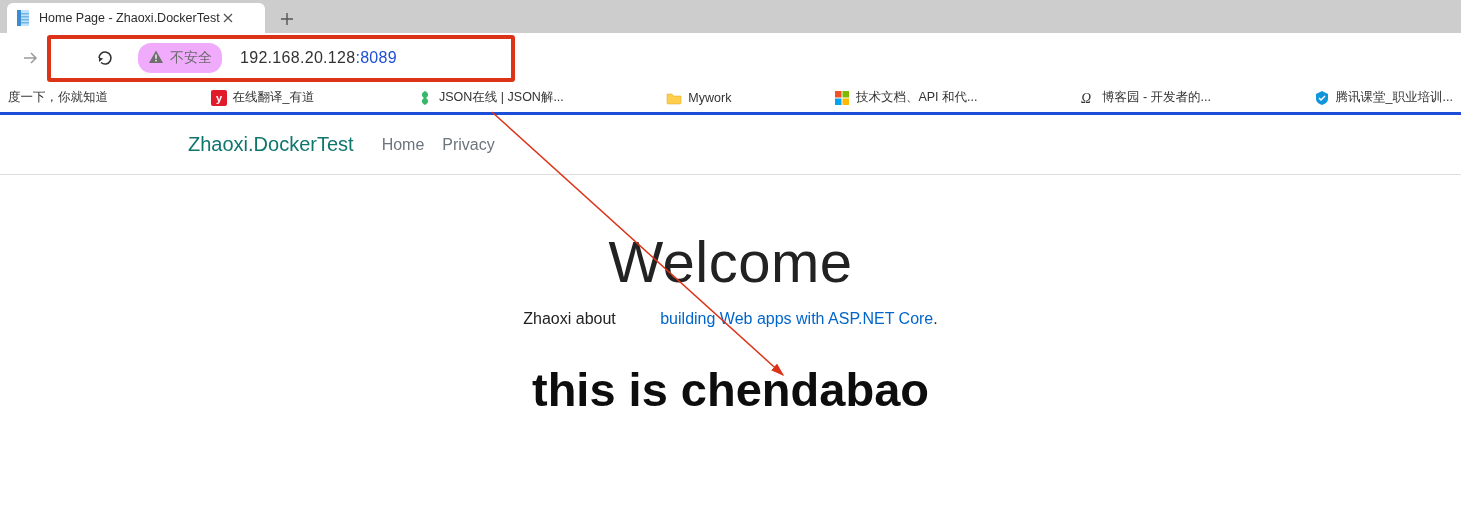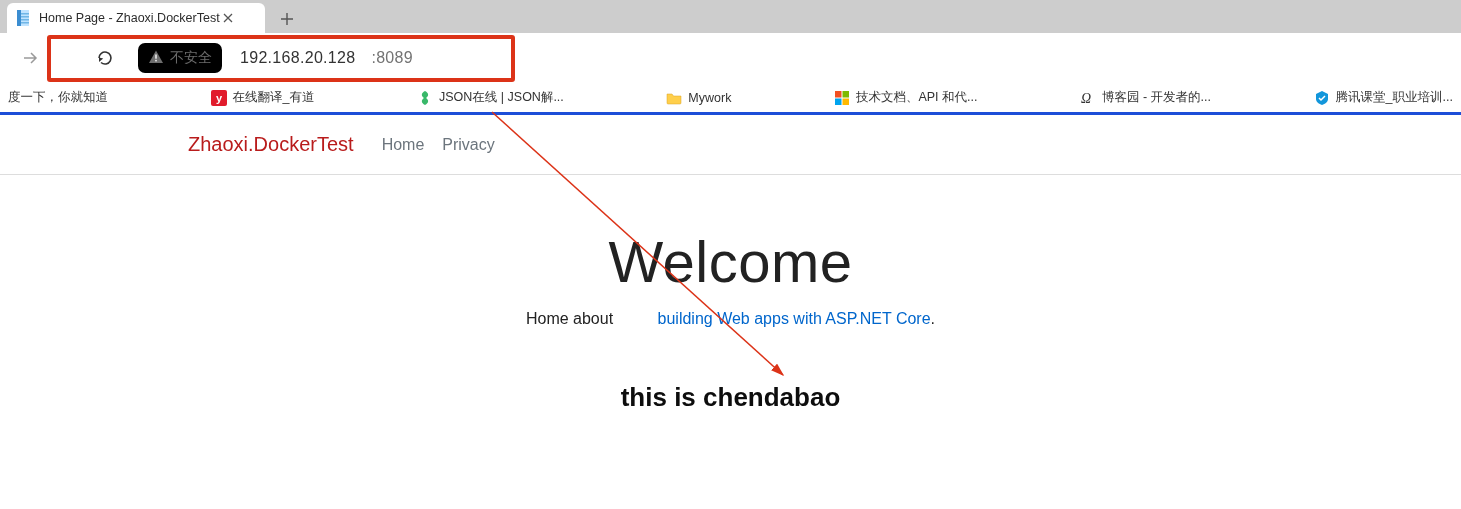--- a/index.html
+++ b/index.html
@@ -10,38 +10,38 @@
     .favicon { width: 16px; height: 16px; margin-right: 8px; display: inline-block; }
     .favicon svg { display: block; }
     .tab-title { font-size: 12.5px; color: #2c2c2c; flex: 1; white-space: nowrap; overflow: hidden; }
     .tab-close { width: 17px; height: 17px; display: flex; align-items: center; justify-content: center; border-radius: 2px; cursor: pointer; color: #555; }
     .new-tab { width: 28px; height: 28px; display: flex; align-items: center; justify-content: center; cursor: pointer; color: #555; margin-left: 8px; font-size: 18px; }
     
     .address-bar { height: 50px; background: #fff; display: flex; align-items: center; position: relative; }
     .nav-arrow { width: 24px; height: 24px; display: flex; align-items: center; justify-content: center; color: #888; margin-left: 18px; cursor: pointer; }
     .red-box { position: absolute; left: 47px; top: 2px; width: 468px; height: 47px; border: 4px solid #dc3318; border-radius: 3px; pointer-events: none; z-index: 5; }
     .reload-btn { width: 22px; height: 22px; margin-left: 52px; display: flex; align-items: center; justify-content: center; cursor: pointer; color: #333; }
-    .security-badge { background: #000000; height: 30px; display: flex; align-items: center; padding: 0 10px; margin-left: 22px; border-radius: 7px; color: #6b6b6b; font-size: 14px; }
+    .security-badge { background: #f0abfc; height: 30px; display: flex; align-items: center; padding: 0 10px; margin-left: 22px; border-radius: 13px; color: #6b6b6b; font-size: 14px; }
     .security-badge .warn-icon { margin-right: 6px; }
     .url-text { font-size: 16px; color: #333; margin-left: 18px; letter-spacing: .3px; }
-    .url-text .port { color: #737373; padding-left: 16px; }
+    .url-text .port { color: #1d4ed8; }
     
     .bookmarks { height: 32px; background: #fff; border-bottom: 3px solid #1d4ed8; display: flex; align-items: center; padding-left: 0; font-size: 12.5px; color: #333; justify-content: space-between; }
     .bookmark { display: flex; align-items: center; gap: 6px; padding: 0 8px; height: 26px; cursor: pointer; white-space: nowrap; }
     .bk-icon { width: 16px; height: 16px; display: inline-flex; align-items: center; justify-content: center; flex-shrink: 0; }
     
     .site-nav { height: 60px; display: flex; align-items: center; padding-left: 188px; border-bottom: 1px solid #ddd; background: #fff; }
-    .brand { font-size: 20px; color: #b91c1c; font-weight: 400; margin-right: 28px; }
+    .brand { font-size: 20px; color: #0f766e; font-weight: 400; margin-right: 28px; }
     .nav-link { font-size: 16px; color: #6c757d; margin-right: 18px; cursor: pointer; }
     
     .page-content { position: relative; padding-top: 45px; text-align: center; }
     .welcome { font-size: 58px; font-weight: 300; color: #222; letter-spacing: .5px; margin-top: 8px; }
     .learn-text { font-size: 16px; color: #222; margin-top: 15px; }
     .learn-text .link { color: #0066cc; cursor: pointer; margin-left: 40px; }
-    .hero-text { font-size: 26px; font-weight: 700; color: #0d0d0d; margin-top: 54px; }
+    .hero-text { font-size: 47px; font-weight: 700; color: #0d0d0d; margin-top: 34px; }
     
     .arrow-svg { position: absolute; left: 0; top: 0; pointer-events: none; }
   </style>
 </head>
 <body>
 
 <div class="browser-tabs">
   <div class="tab">
     <span class="favicon">
       <svg width="16" height="16" viewBox="0 0 16 16">
@@ -156,21 +156,21 @@
 
 <div class="site-nav">
   <span class="brand">Zhaoxi.DockerTest</span>
   <span class="nav-link">Home</span>
   <span class="nav-link">Privacy</span>
 </div>
 
 <div class="page-content">
   <h1 class="welcome">Welcome</h1>
   <p class="learn-text">
-    <span>Home about </span><span class="link">building Web apps with ASP.NET Core</span><span>.</span>
+    <span>Zhaoxi about </span><span class="link">building Web apps with ASP.NET Core</span><span>.</span>
   </p>
   <h2 class="hero-text">this is chendabao</h2>
 </div>
 
 <svg class="arrow-svg" width="1461" height="509">
   <defs>
     <marker id="ah" markerWidth="10" markerHeight="10" refX="8" refY="3" orient="auto">
       <path d="M0,0 L9,3 L0,6 Z" fill="#dc3318"></path>
     </marker>
   </defs>

